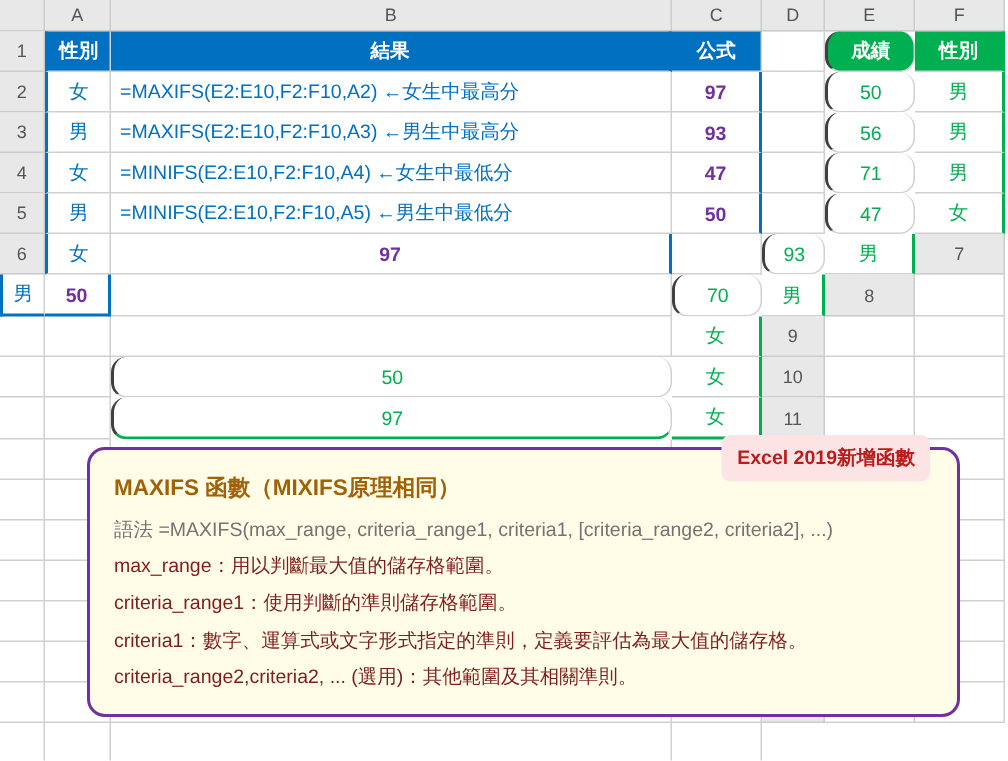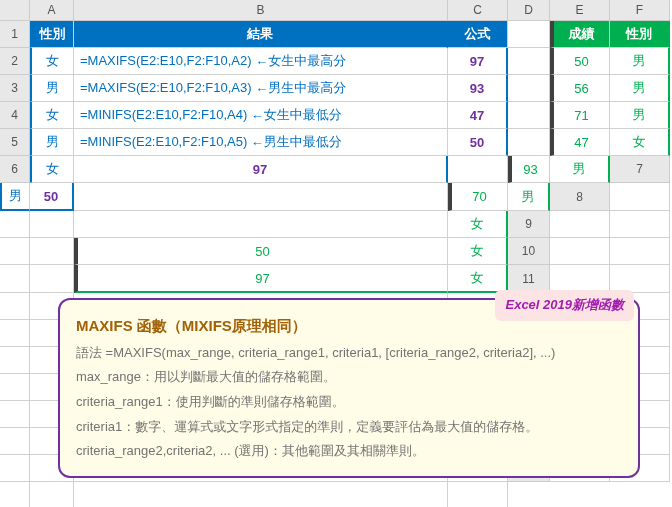--- a/index.html
+++ b/index.html
@@ -11,29 +11,29 @@
 .cell { border-right: 1px solid #d0d0d0; border-bottom: 1px solid #d0d0d0; padding: 4px 6px; display: flex; align-items: center; min-height: 27px; }
 .hdr-blue { background: #0070C0; color: #fff; font-weight: bold; justify-content: center; }
 .hdr-green { background: #00B050; color: #fff; font-weight: bold; justify-content: center; }
 .txt-blue { color: #0070C0; }
 .txt-green { color: #00B050; }
 .txt-purple { color: #7030A0; font-weight: bold; justify-content: center; }
 .center { justify-content: center; }
 .thick-r { border-right: 2px solid #0070C0; }
 .thick-r-g { border-right: 2px solid #00B050; }
 .thick-l { border-left: 2px solid #0070C0; }
-.thick-l-g { border-left: 4px solid #404040; }
+.thick-l-g { border-left: 2px solid #404040; border-radius: 10px; }
 .thick-b { border-bottom: 2px solid #0070C0; }
 .thick-b-g { border-bottom: 2px solid #00B050; }
 
 .info-box { position: absolute; left: 58px; top: 298px; width: 582px; background: #FFFDE7; border: 2px solid #7030A0; border-radius: 12px; padding: 12px 16px; font-size: 13px; line-height: 1.9; }
 .info-title { color: #a16207; font-weight: bold; font-size: 15px; }
 .info-syntax { color: #737373; }
-.info-body { color: #737373; }
-.badge { position: absolute; right: 4px; top: -10px; background: #FDE4E4; color: #a21caf; border-radius: 6px; padding: 3px 10px; font-weight: bold; font-size: 13px; font-style: italic; }
+.info-body { color: #7f1d1d; }
+.badge { position: absolute; right: 18px; top: -10px; background: #FDE4E4; color: #b91c1c; border-radius: 6px; padding: 3px 10px; font-weight: bold; font-size: 13px; }
 </style>
 </head>
 <body>
 
 <div class="grid">
   <div class="col-head"></div>
   <div class="col-head">A</div>
   <div class="col-head">B</div>
   <div class="col-head">C</div>
   <div class="col-head">D</div>

